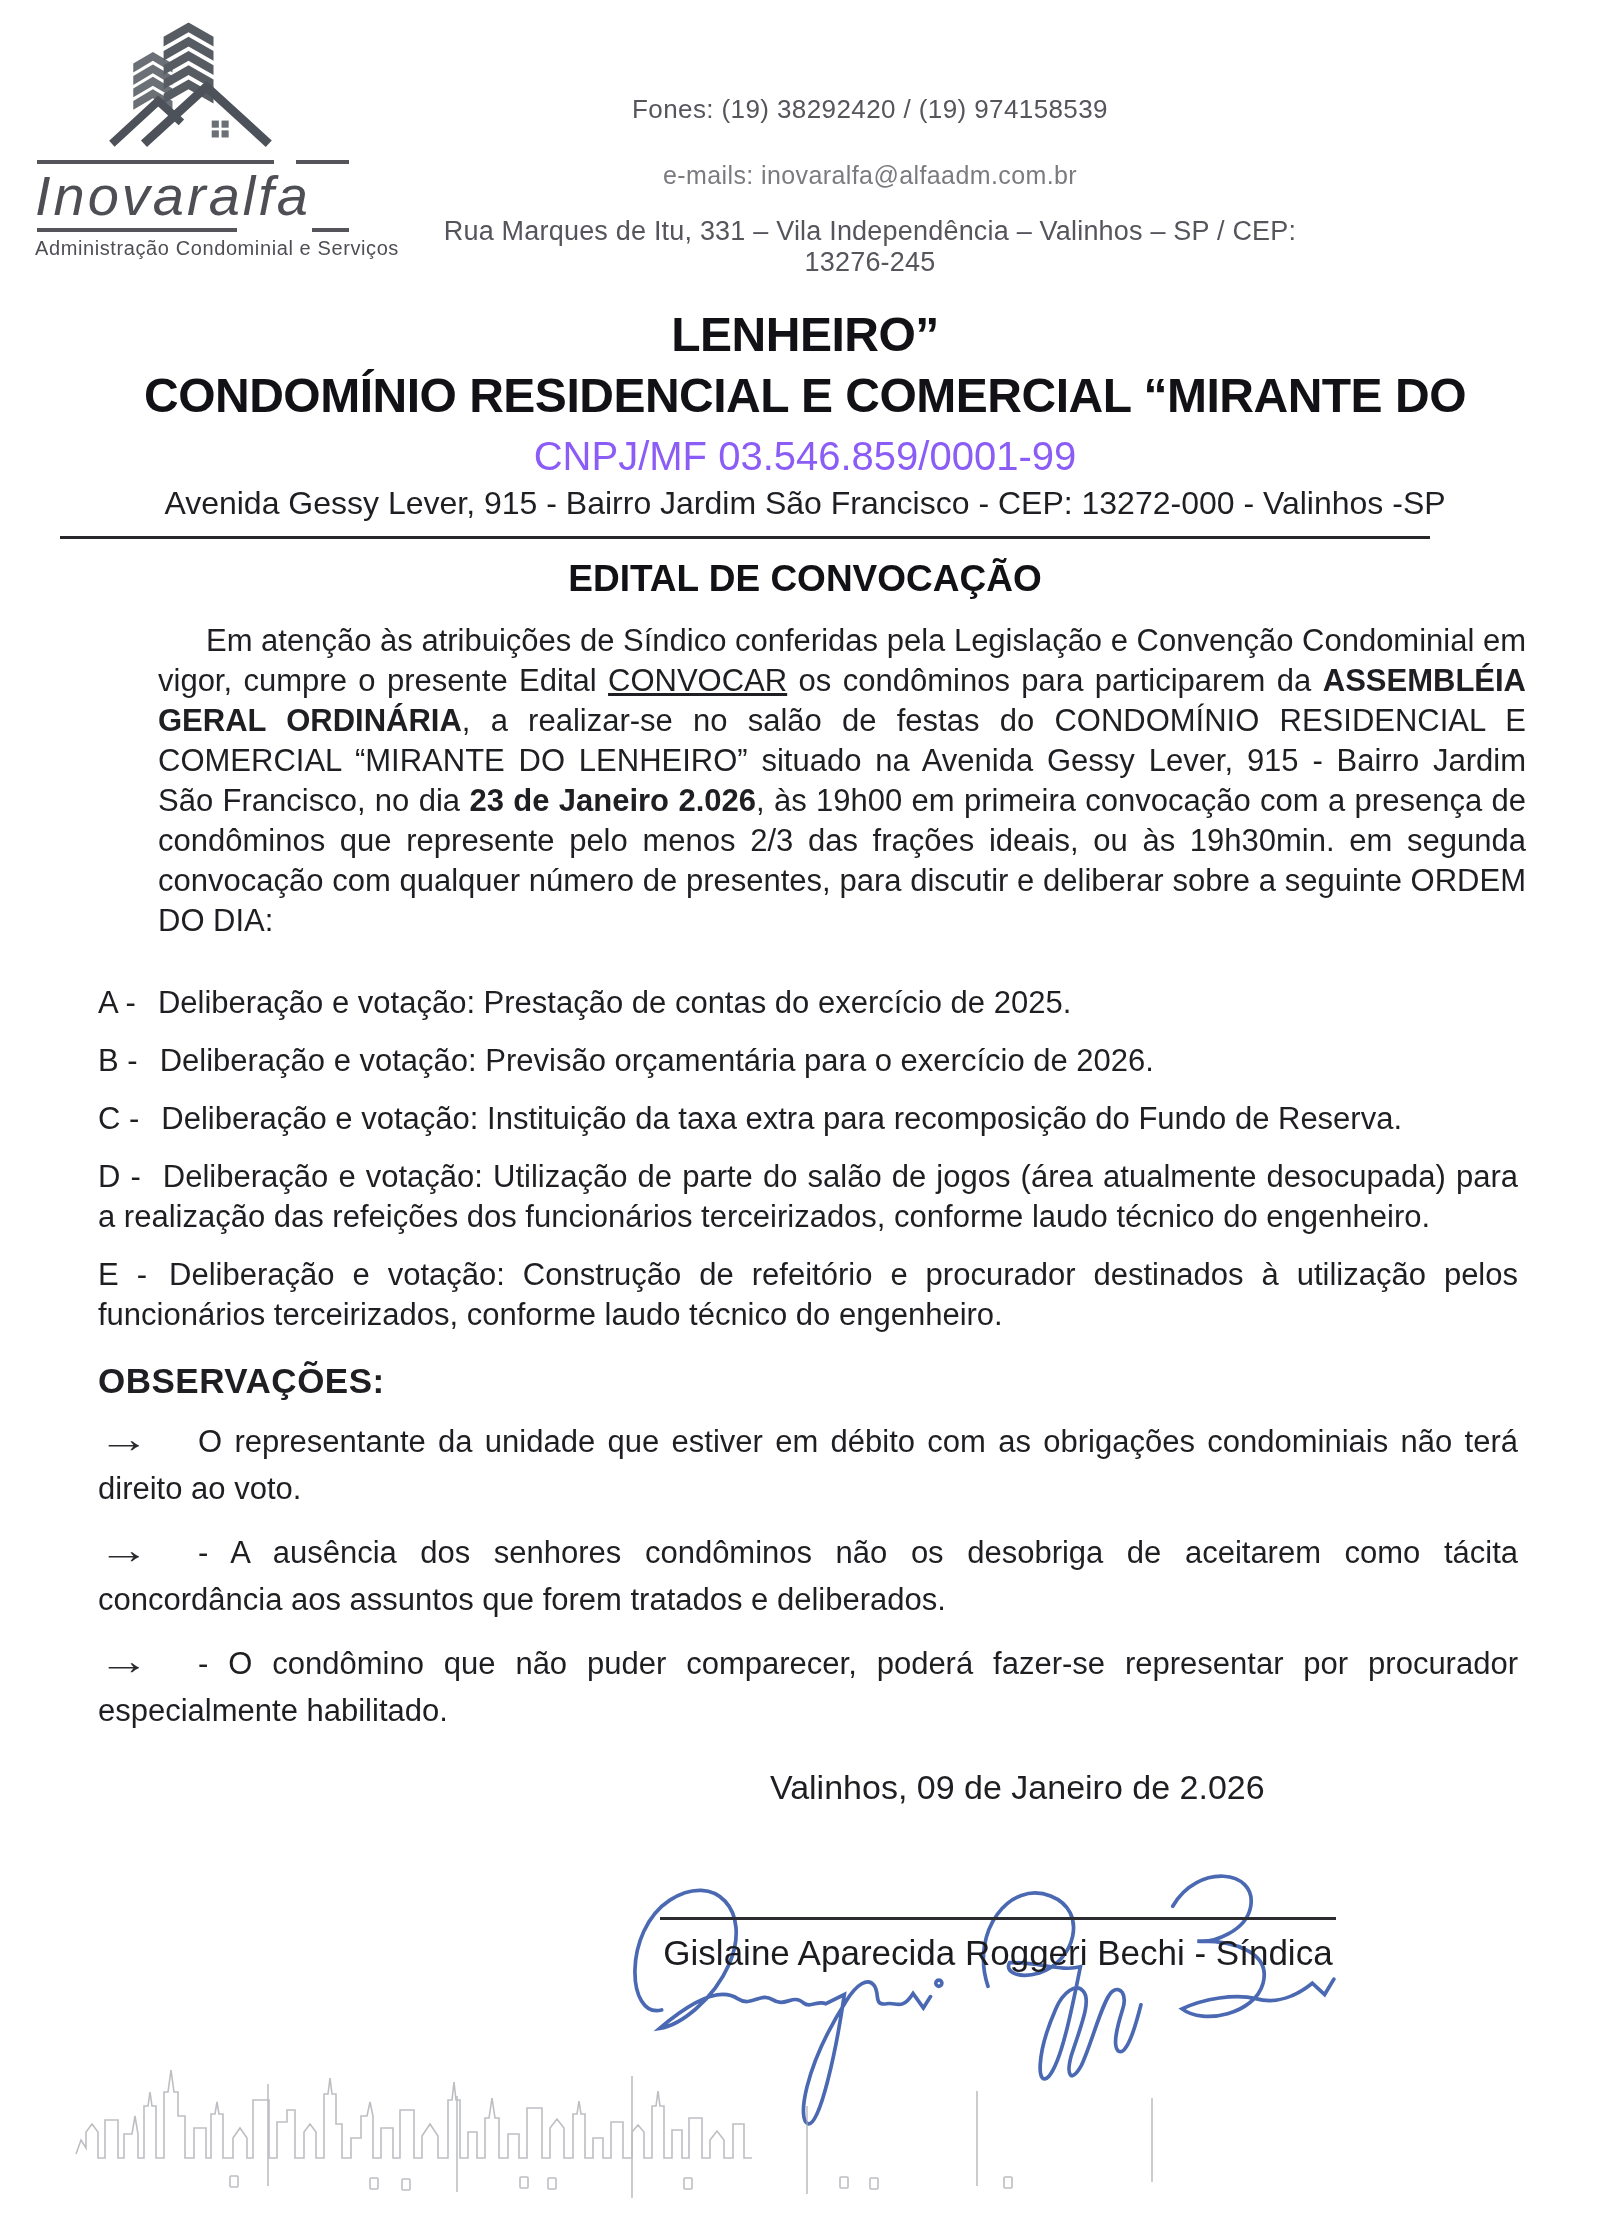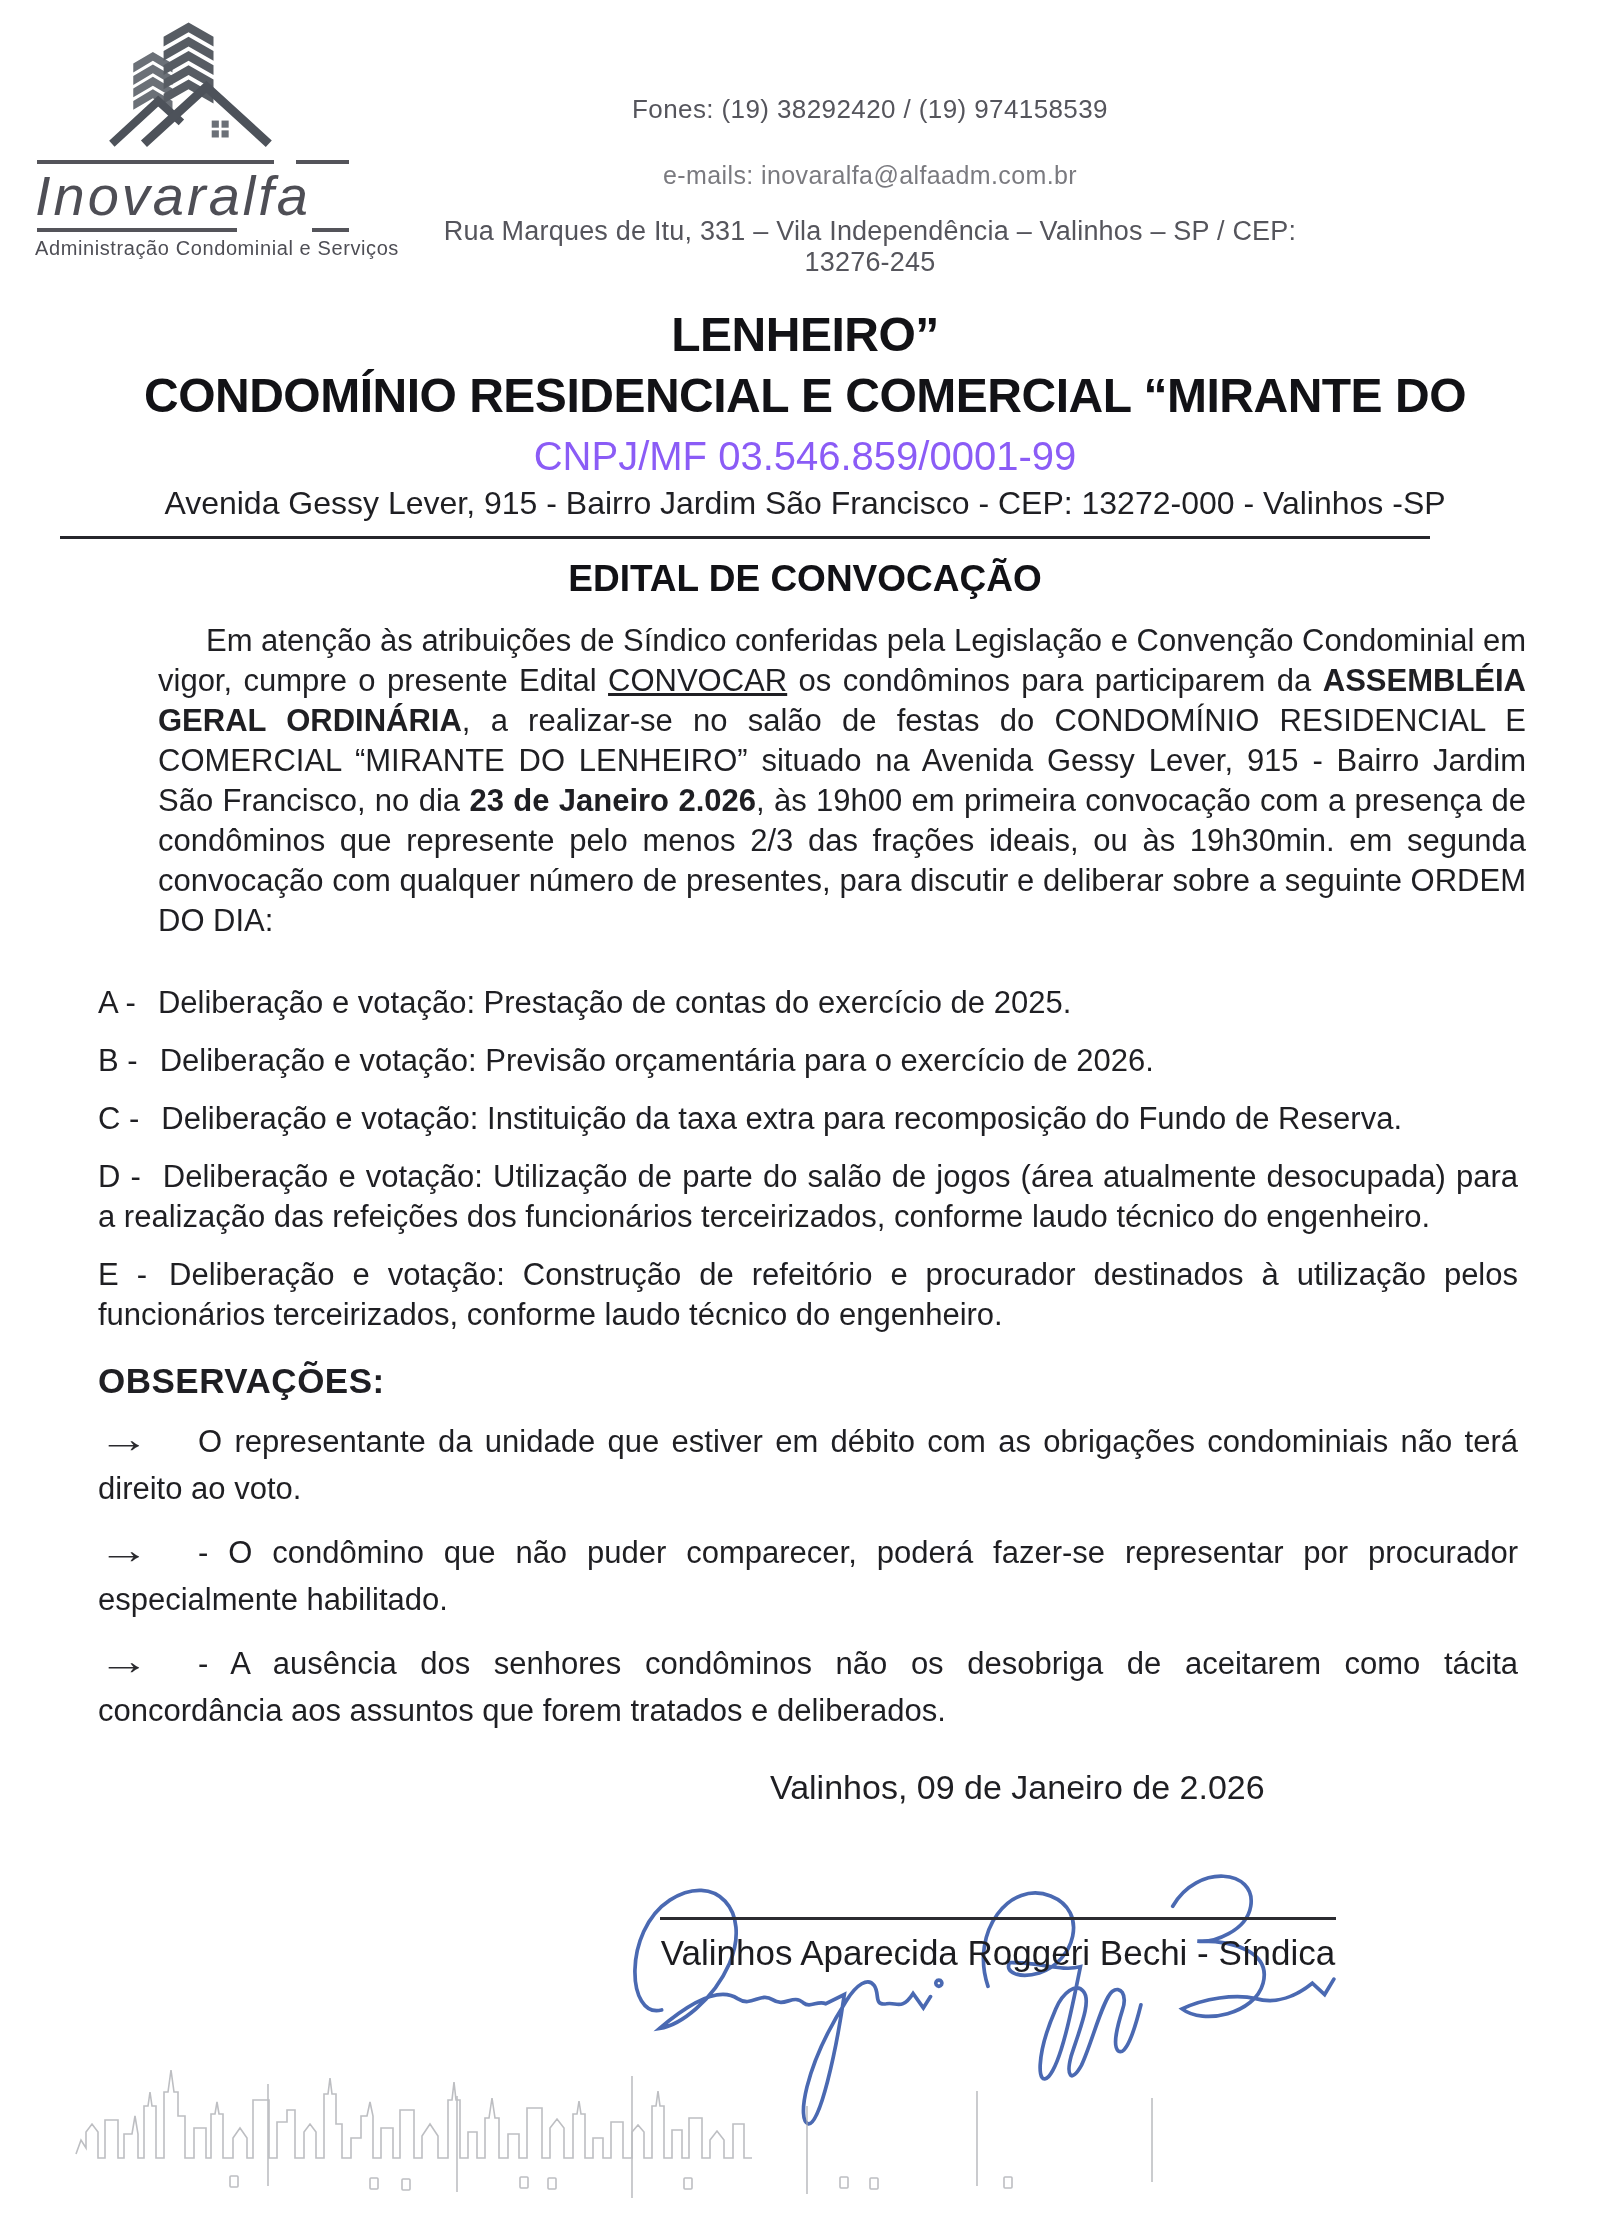--- a/index.html
+++ b/index.html
@@ -119,39 +119,39 @@
 
       <p class="item"><span class="item-label">E -</span><span>Deliberação e votação: Construção de refeitório e procurador destinados à utilização pelos funcionários terceirizados, conforme laudo técnico do engenheiro.</span></p>
     </div>
 
   <div class="obs">
     <div class="obs-heading">OBSERVAÇÕES:</div>
     <div>
 
         <p><span class="obs-marker">→</span><span>O representante da unidade que estiver em débito com as obrigações condominiais não terá direito ao voto.</span></p>
 
+        <p><span class="obs-marker">→</span><span>- A ausência dos senhores condôminos não os desobriga de aceitarem como tácita concordância aos assuntos que forem tratados e deliberados.</span></p>
+
         <p><span class="obs-marker">→</span><span>- O condômino que não puder comparecer, poderá fazer-se representar por procurador especialmente habilitado.</span></p>
-
-        <p><span class="obs-marker">→</span><span>- A ausência dos senhores condôminos não os desobriga de aceitarem como tácita concordância aos assuntos que forem tratados e deliberados.</span></p>
       </div>
   </div>
 
   <div class="closing-date">Valinhos, 09 de Janeiro de 2.026</div>
 
   <div class="signature">
     <svg class="sig-svg" viewBox="0 0 760 320">
       <g fill="none" stroke="var(--sig,#4a69b2)" stroke-width="3.6" stroke-linecap="round">
         <path d="M62,195 C28,204 24,118 70,88 C114,60 150,98 128,150 C112,186 80,210 60,213 C94,184 120,173 136,184 C150,193 158,177 170,185 C182,193 190,179 200,188 C207,194 214,185 222,189 L240,180 C232,236 216,308 205,306 C194,304 200,252 242,186 C252,170 263,163 269,171 C275,179 268,191 281,189 C291,187 296,196 307,179 L317,193 L324,182"></path>
         <path d="M332,172 a3,3 0 1 1 0.2,0"></path>
         <path d="M380,172 C362,118 402,68 441,84 C479,99 464,148 430,159 C410,165 396,158 401,149 C429,148 451,158 470,153 C461,198 451,247 439,260 C428,271 426,240 446,194 C453,178 466,168 473,177 C481,186 470,212 461,240 C456,259 461,267 471,249 C481,228 492,184 501,177 C509,171 516,180 511,195 C506,211 501,230 507,235 C514,240 522,218 529,190"></path>
         <path d="M560,94 C584,52 642,58 636,94 C632,118 600,130 584,128 C620,127 656,139 648,169 C640,199 590,210 569,194 C590,184 621,179 641,184 C661,190 681,181 696,169 L708,180 L717,165"></path>
       </g>
     </svg>
     <div class="sig-line"></div>
-    <div class="sig-name">Valinhos Aparecida Roggeri Bechi - Síndica</div>
+    <div class="sig-name">Gislaine Aparecida Roggeri Bechi - Síndica</div>
   </div>
 
 </div>
 
 <svg class="skyline" viewBox="0 0 1100 175">
   <g fill="none" stroke="var(--sky,#a7a9ae)" stroke-width="1.6" opacity=".75">
     <path d="M4,118 l5,-14 5,8 v-16 l6,-8 6,8 v26 h7 v-38 h13 v38 h6 v-24 h8 l3,-18 3,18 v24 h6 v-52 h4 l2,-14 2,14 h4 v52 h8 v-66 h4 l3,-22 3,22 h4 v24 h7 v42 h9 v-30 h12 v30 h5 v-44 h4 l2,-12 2,12 h4 v44 h10 v-20 l7,-10 7,10 v20 h6 v-58 h16 v58 h8 v-36 h10 v-12 h8 v48 h9 v-26 l6,-8 6,8 v26 h8 v-64 h4 l2,-16 2,16 h4 v30 h6 v34 h9 v-20 h10 v-22 h6 l3,-14 3,14 v42 h8 v-30 h12 v30 h7 v-48 h14 v48 h8 v-22 l8,-12 8,12 v22 h10 v-58 h4 l2,-18 2,18 h4 v58 h8 v-26 h9 v26 h8 v-40 h4 l3,-20 3,20 h4 v40 h9 v-24 h11 v24 h8 v-50 h15 v50 h8 v-30 l7,-9 7,9 v30 h9 v-44 h4 l2,-13 2,13 h4 v44 h8 v-20 h10 v20 h8 v-36 h12 v36 h9 v-26 l6,-7 6,7 v26 h8 v-52 h4 l2,-15 2,15 h4 v52 h8 v-28 h10 v28 h7 v-40 h13 v40 h8 v-18 l7,-9 7,9 v18 h9 v-34 h11 v34 h8"></path>
     <path d="M196,48 V150"></path>
       <path d="M385,60 V156"></path>
       <path d="M560,40 V162"></path>

